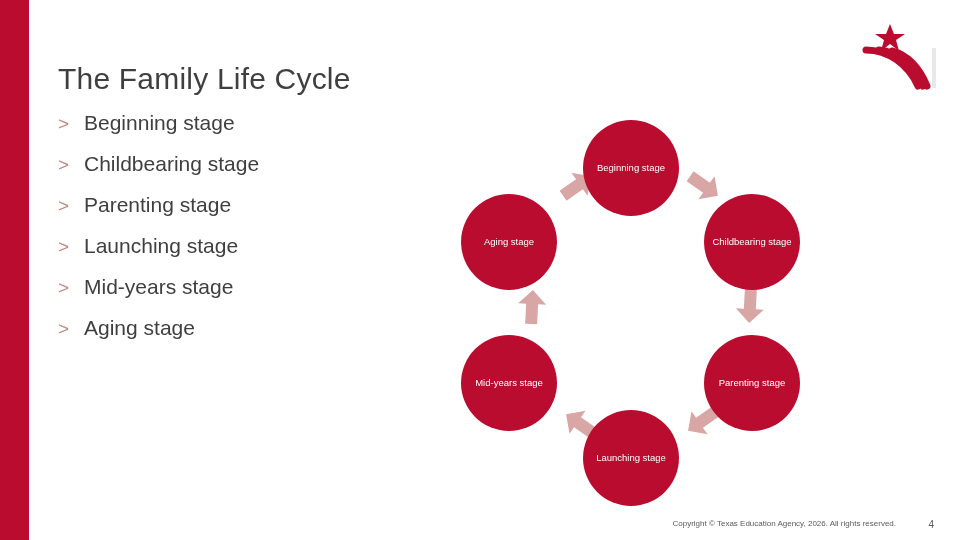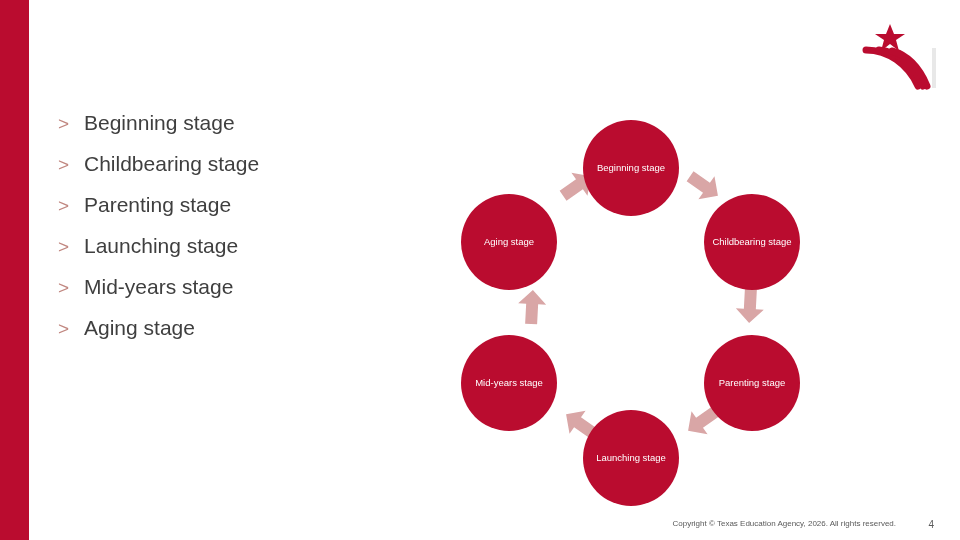--- a/index.html
+++ b/index.html
@@ -138,20 +138,21 @@
   <div class="logo">
     <svg viewBox="0 0 110 90" width="110" height="90" aria-hidden="true">
       <path d="M58 14 L62 24 L73 24 L64 30 L67 41 L58 34 L49 41 L52 30 L43 24 L54 24 Z" fill="#ba0c2f"></path>
       <path d="M34 40 C56 40 76 54 86 76" stroke="#ba0c2f" stroke-width="7" fill="none" stroke-linecap="round"></path>
       <path d="M47 40 C66 42 82 55 91 76" stroke="#ba0c2f" stroke-width="7" fill="none" stroke-linecap="round"></path>
       <path d="M60 41 C75 45 87 57 95 76" stroke="#ba0c2f" stroke-width="7" fill="none" stroke-linecap="round"></path>
       <rect x="100" y="38" width="4" height="40" fill="#e8e8e8"></rect>
     </svg>
   </div>
 
+  <div class="title">The Family Life Cycle</div>
 
   <div class="bullets">
     <div class="bullet-row">
       <span class="bullet-mark">&gt;</span>
       <span class="bullet-text">Beginning stage</span>
     </div>
     <div class="bullet-row">
       <span class="bullet-mark">&gt;</span>
       <span class="bullet-text">Childbearing stage</span>
     </div>

